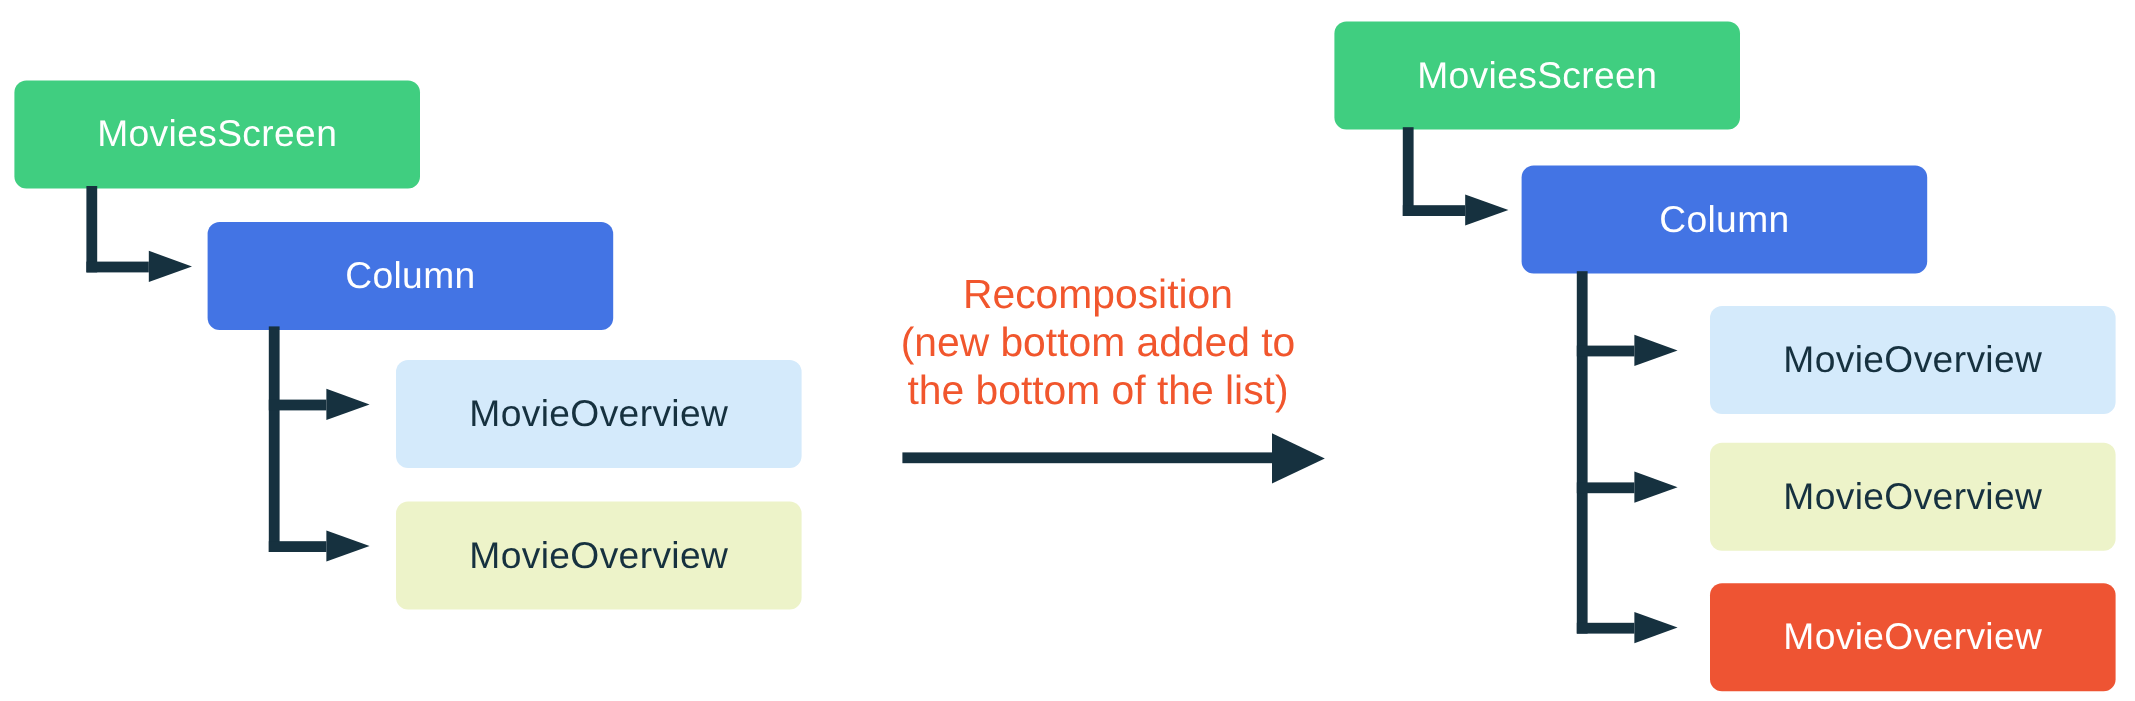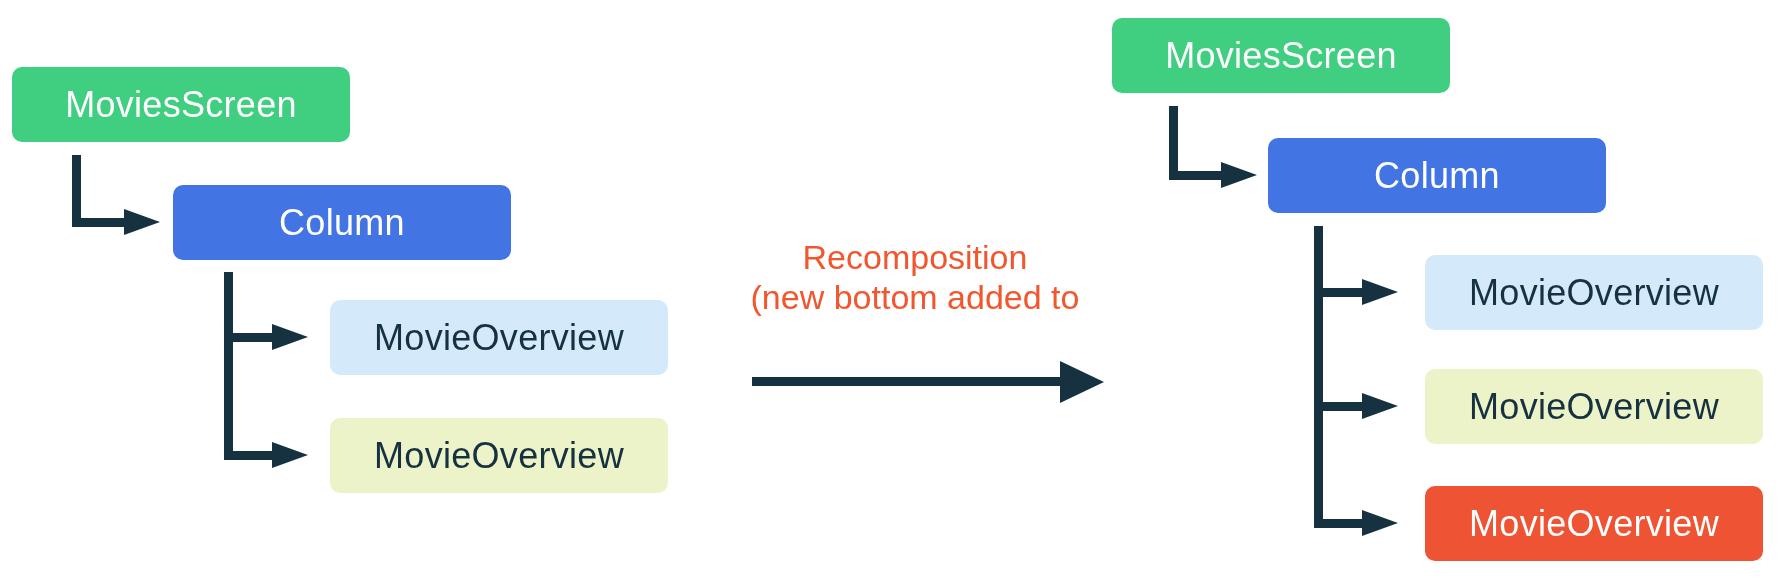--- a/index.html
+++ b/index.html
@@ -7,26 +7,26 @@
     position: relative;
     width: 1779px;
     height: 584px;
     background: #ffffff;
     overflow: hidden;
     font-family: "Liberation Sans", sans-serif;
   }
   .node {
     position: absolute;
     width: 338px;
-    height: 75px;
+    height: 90px;
     border-radius: 10px;
     display: flex;
     align-items: center;
     justify-content: center;
-    font-size: 36px;
+    font-size: 31px;
     letter-spacing: 0.3px;
     white-space: nowrap;
   }
   .line {
     position: absolute;
     background: var(--connector, #16313F);
   }
   .arrowhead {
     position: absolute;
     width: 0;
@@ -71,23 +71,24 @@
     <div class="line" style="left:224px; top:272px; width:9px; height:188px"></div>
     <div class="line" style="left:224px; top:333px; width:48px; height:9px"></div>
     <div class="arrowhead" style="left:272px; top:324px"></div>
     <div class="line" style="left:224px; top:451px; width:48px; height:9px"></div>
     <div class="arrowhead" style="left:272px; top:442px"></div>
 
     <div class="node" style="left: 330px; top: 300px; background: rgb(212, 234, 251); color: rgb(22, 49, 63);">MovieOverview</div>
     <div class="node" style="left: 330px; top: 418px; background: rgb(237, 243, 201); color: rgb(22, 49, 63);">MovieOverview</div>
   </div>
 
-  <div class="caption" style="color: rgb(241, 86, 45); margin-top: 11px;">
+  <div class="caption" style="color: rgb(241, 86, 45);">
     <div>Recomposition</div>
     <div>(new bottom added to</div>
+    <div>the bottom of the list)</div>
   </div>
   <div>
     <div class="line" style="left:752px; top:377px; width:308px; height:9px"></div>
     <div class="big-arrowhead" style="left:1060px; top:361px"></div>
   </div>
 
   <div>
     <div class="node" style="left: 1112px; top: 18px; background: rgb(64, 206, 128); color: rgb(255, 255, 255);">MoviesScreen</div>
 
     <div class="line" style="left:1169px; top:106px; width:9px; height:74px"></div>

